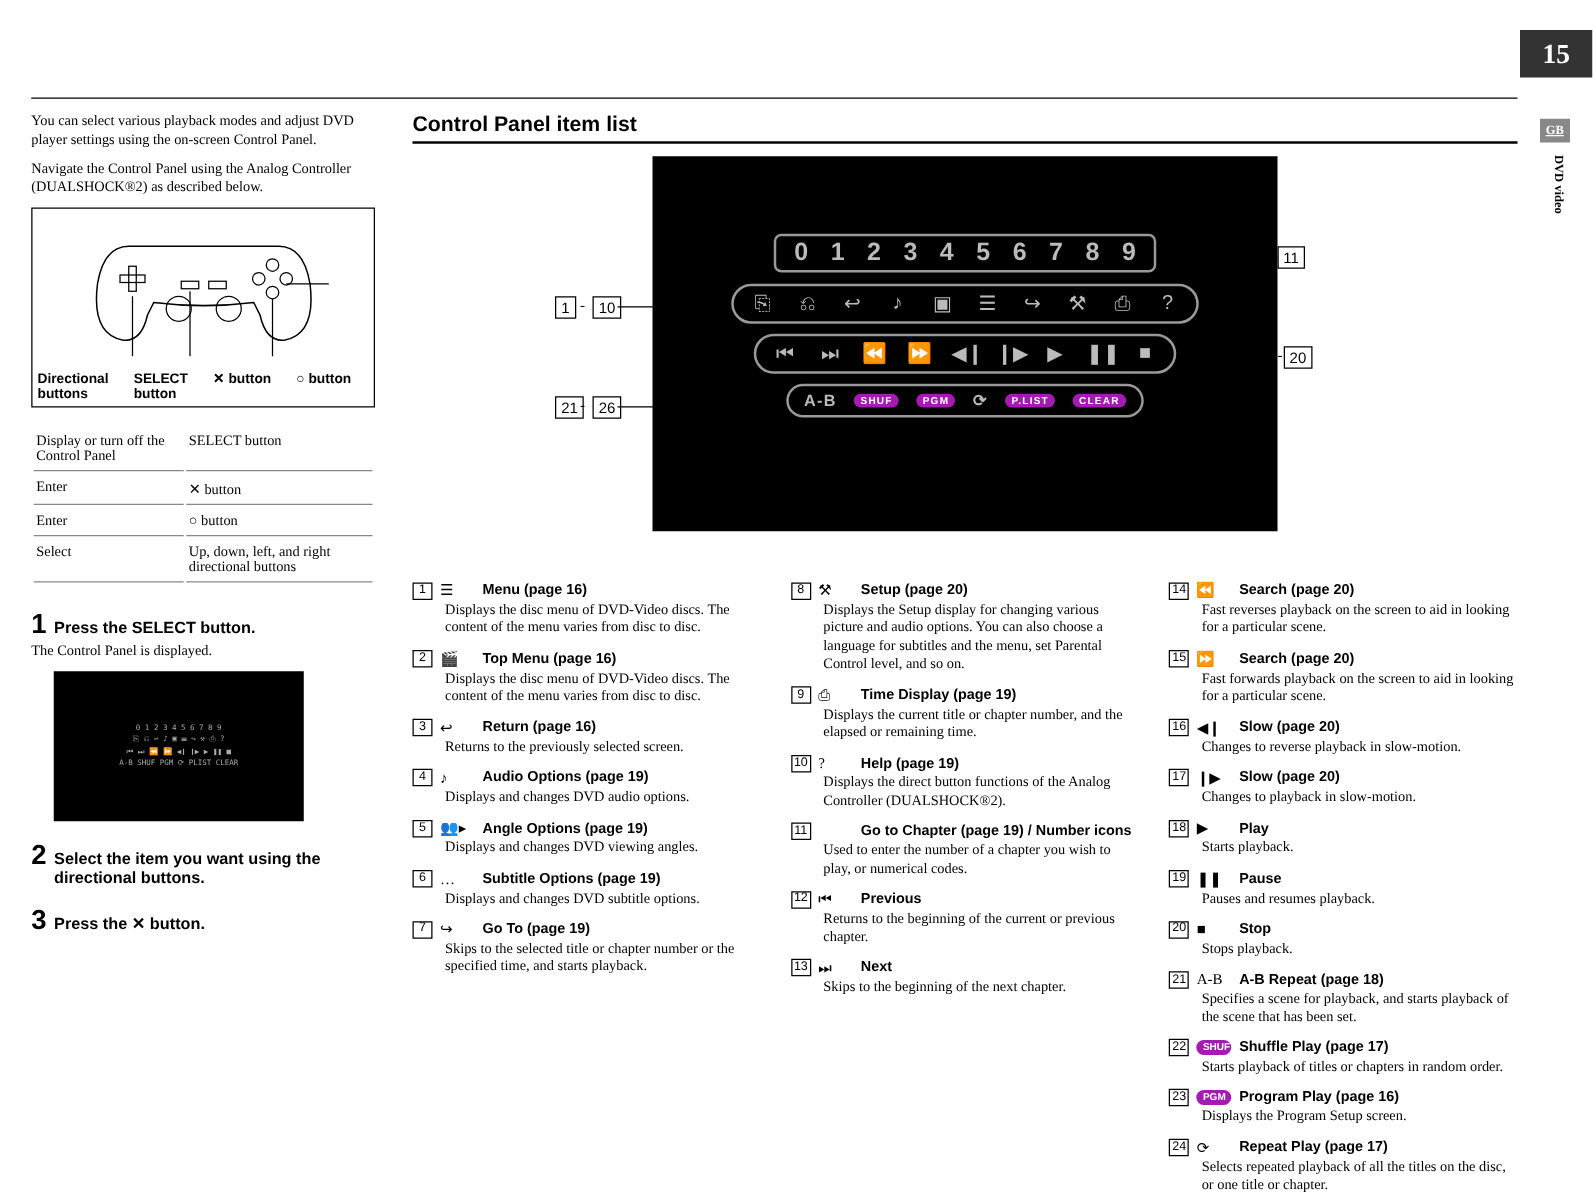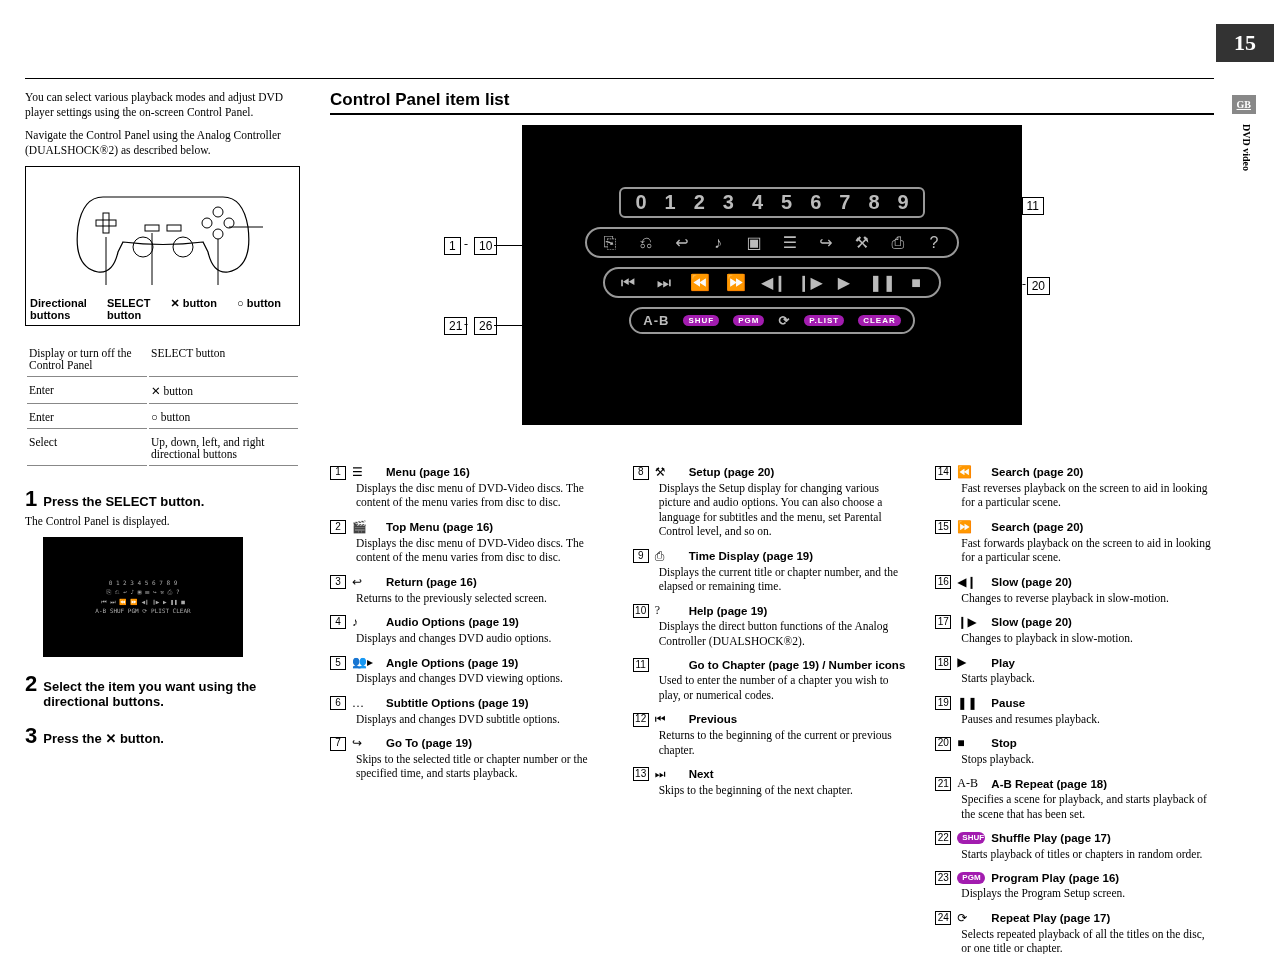--- a/index.html
+++ b/index.html
@@ -267,21 +267,21 @@
                 <span class="item-title">Audio Options (page 19)</span>
               </div>
               <div class="item-desc">Displays and changes DVD audio options.</div>
             </div>
             <div class="item">
               <div class="item-head">
                 <span class="ref-box">5</span>
                 <span class="item-icon">👥▸</span>
                 <span class="item-title">Angle Options (page 19)</span>
               </div>
-              <div class="item-desc">Displays and changes DVD viewing options.</div>
+              <div class="item-desc">Displays and changes DVD viewing angles.</div>
             </div>
             <div class="item">
               <div class="item-head">
                 <span class="ref-box">6</span>
                 <span class="item-icon">…</span>
                 <span class="item-title">Subtitle Options (page 19)</span>
               </div>
               <div class="item-desc">Displays and changes DVD subtitle options.</div>
             </div>
             <div class="item">

